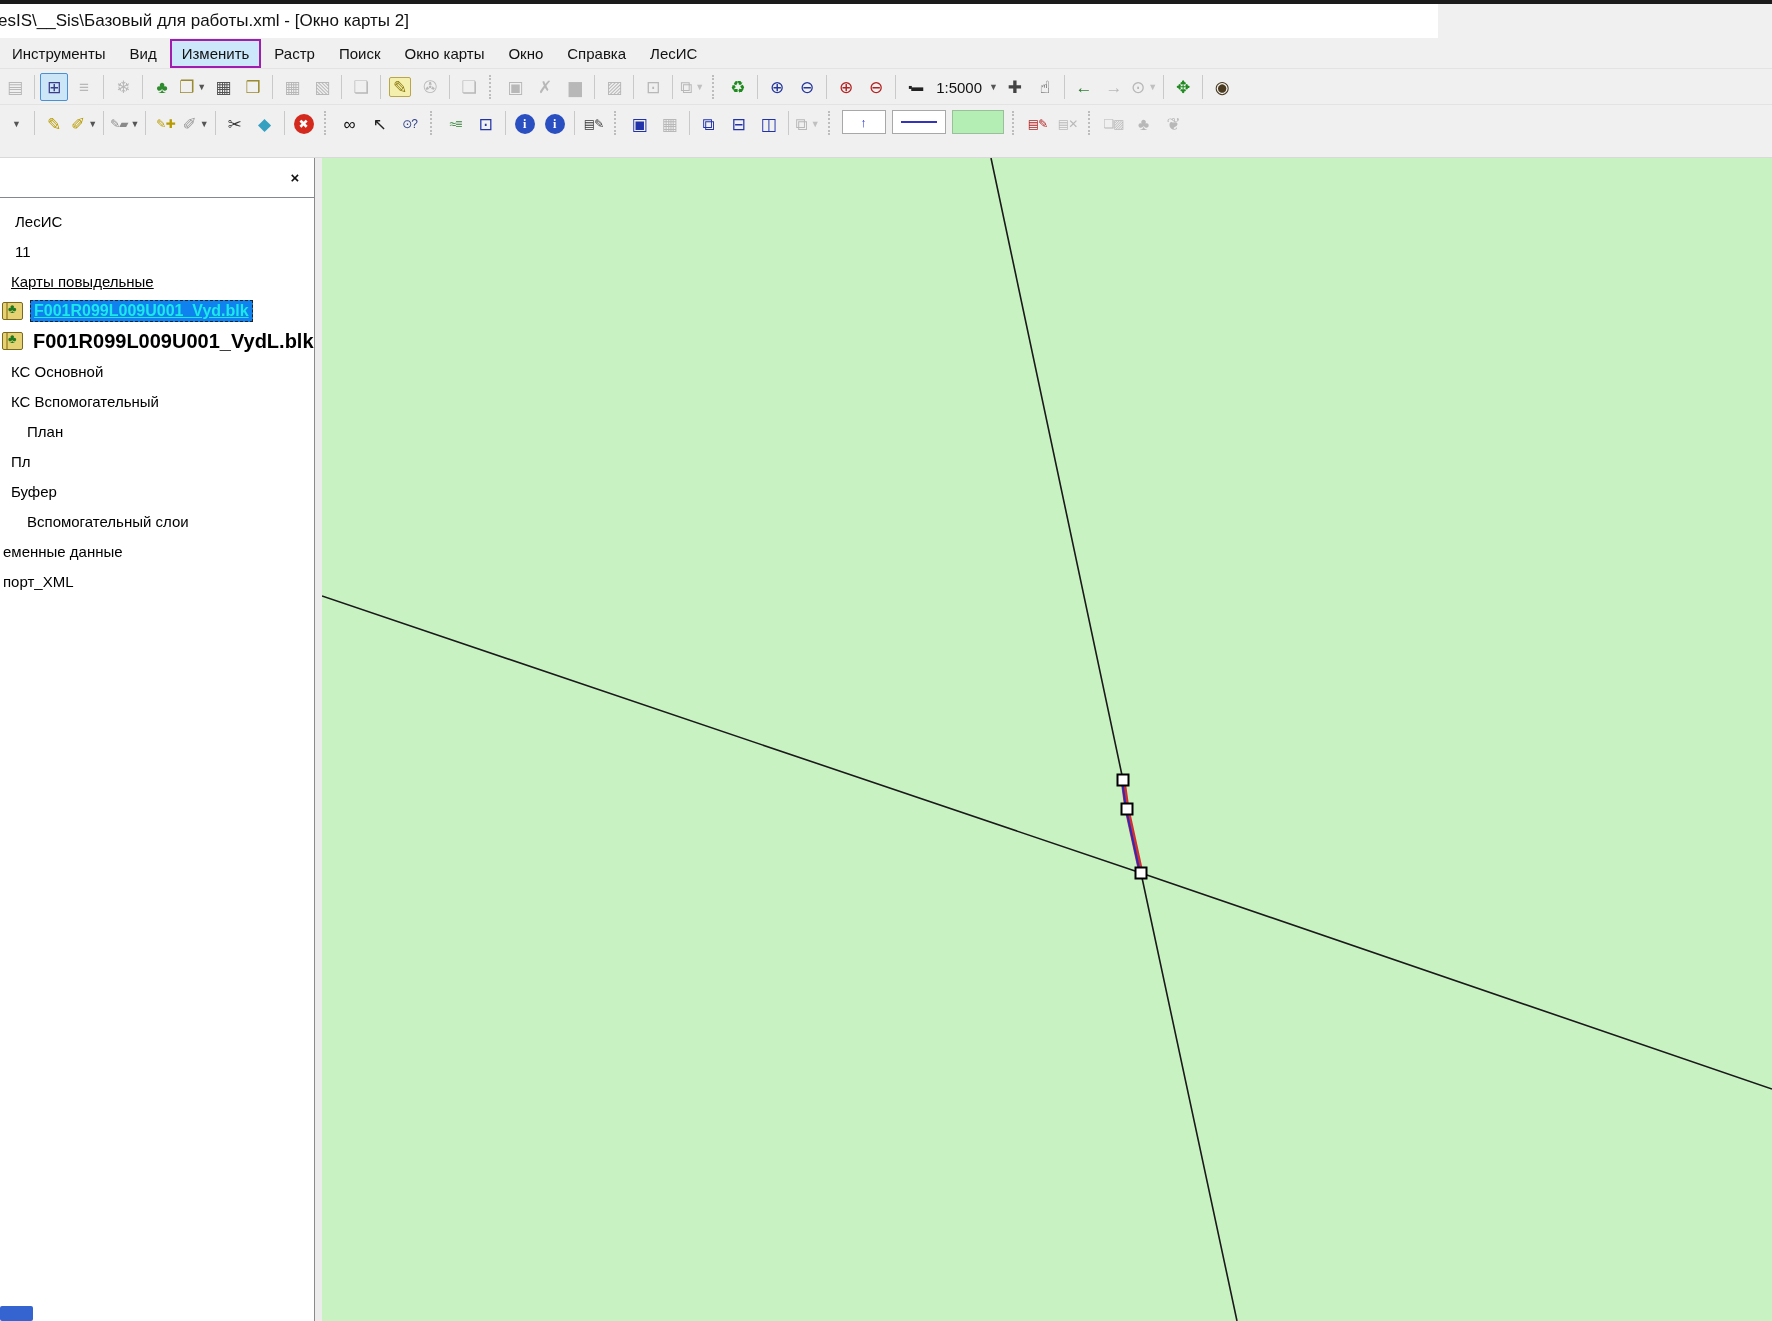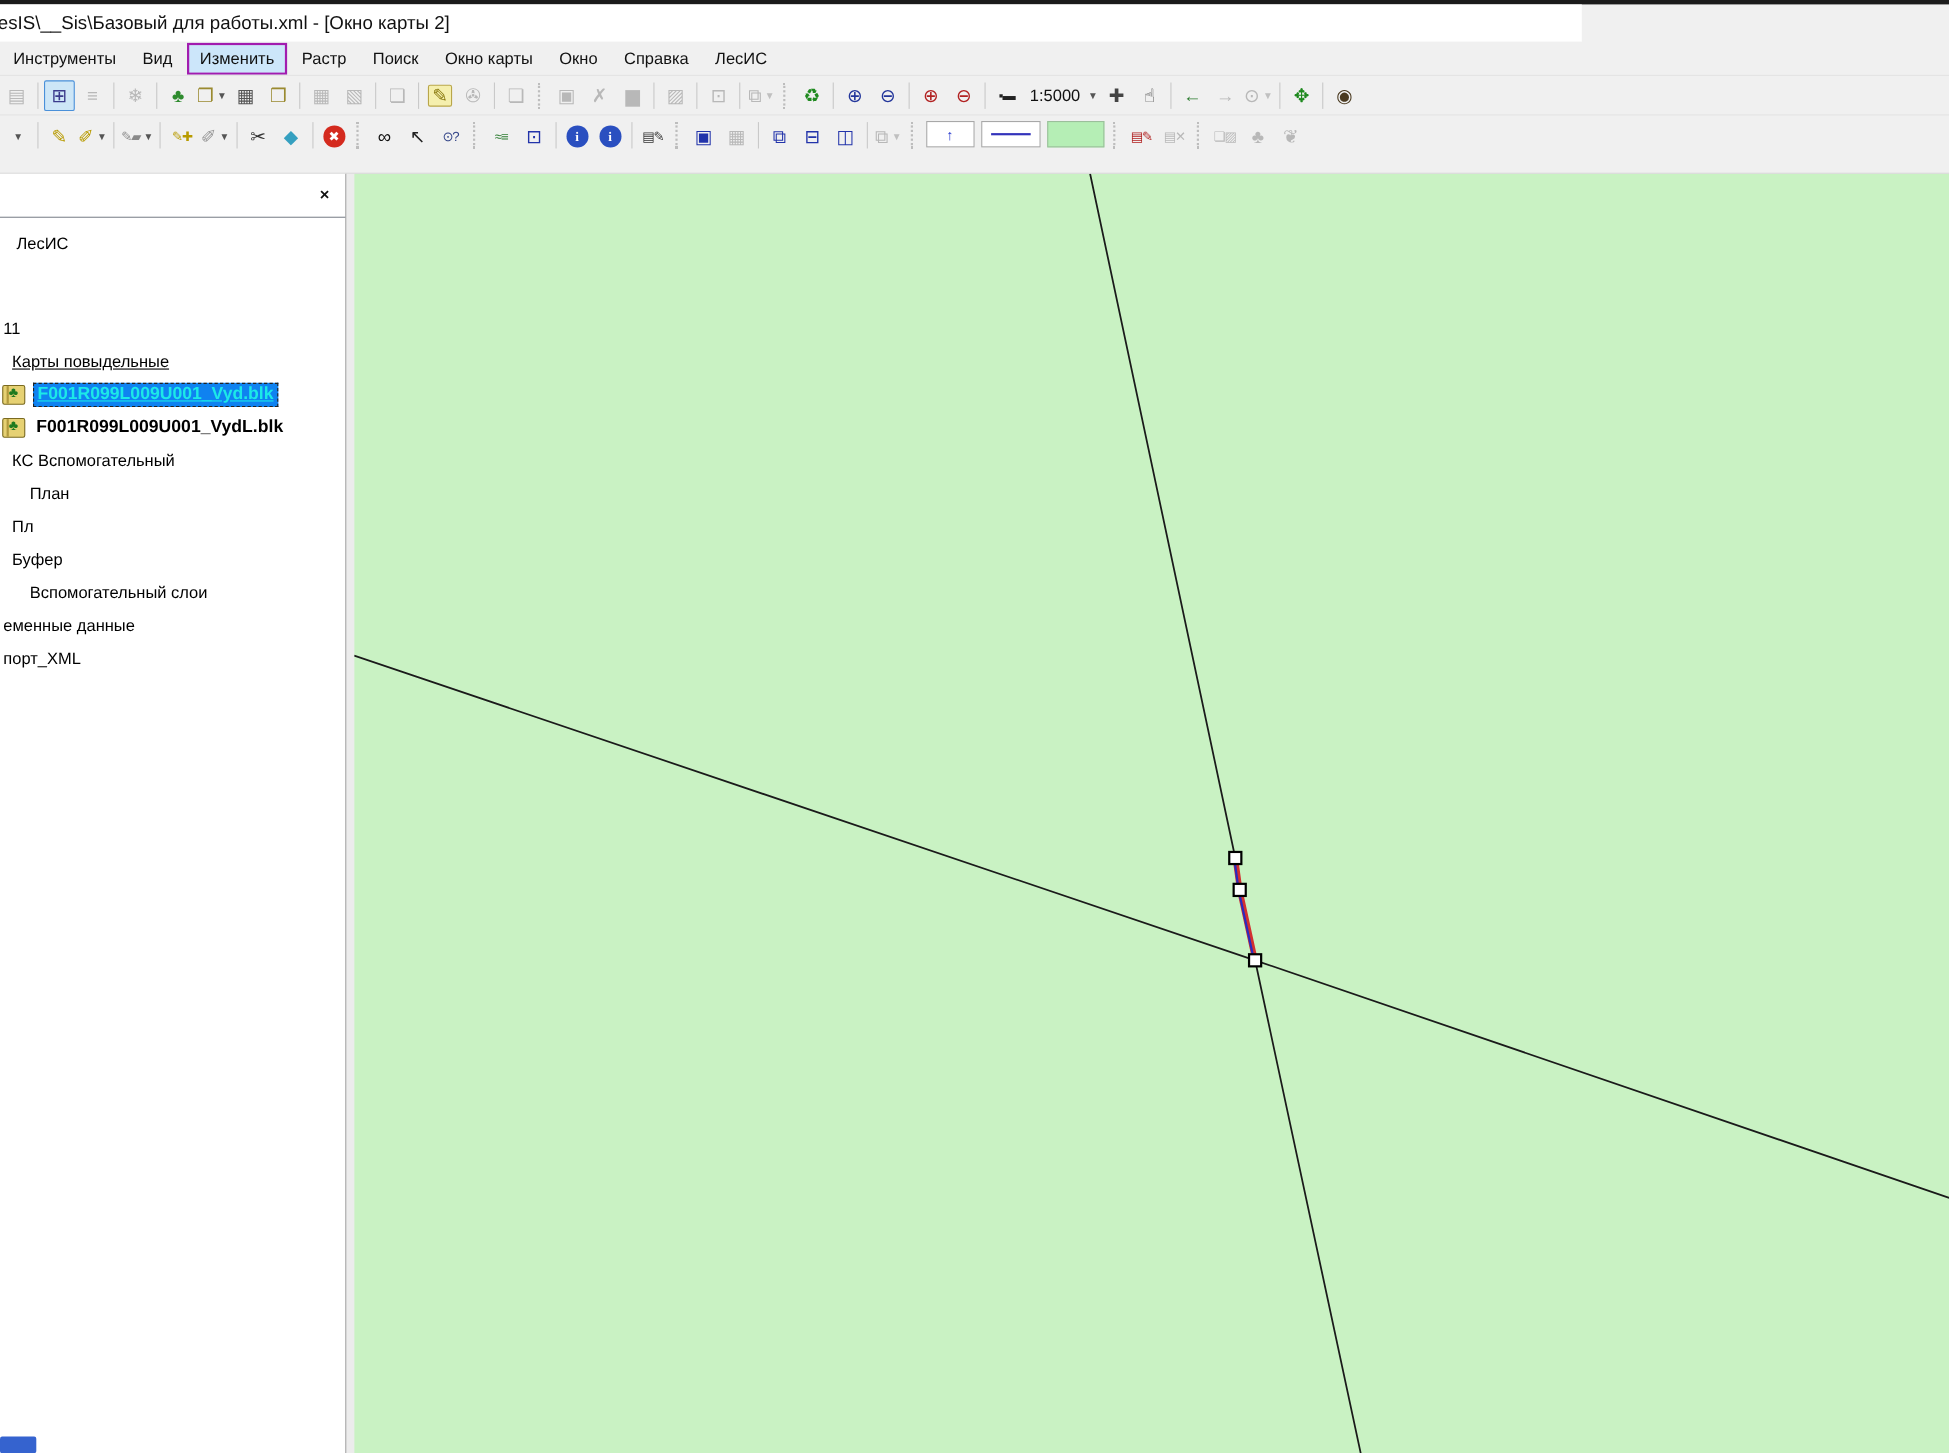--- a/index.html
+++ b/index.html
@@ -54,21 +54,21 @@
   .panel-header{position:relative;height:39px;}
   .panel-close{position:absolute;right:10px;top:10px;width:18px;height:18px;font-size:15px;
     font-weight:bold;color:#111;display:flex;align-items:center;justify-content:center;cursor:default;}
   .tree{border-top:1px solid #828790;padding-top:8px;font-size:15px;color:#000;overflow:hidden;}
   .tree-row{height:30px;display:flex;align-items:center;white-space:nowrap;}
   .tree-row .blk-icon{position:relative;width:19px;height:16px;background:#e6d173;
     border:1px solid #7a6a20;border-radius:2px;margin-right:7px;flex:none;}
   .tree-row .blk-icon:before{content:"";position:absolute;left:3px;top:0;bottom:0;width:2px;background:#b29a3e;}
   .tree-row .blk-icon .tree-glyph{position:absolute;left:5px;top:-2px;font-size:13px;color:#1f7a1f;}
   .tree-label{padding:1px 3px;}
-  .tree-label.bold{font-weight:bold;font-size:16px;}
+  .tree-label.bold{font-weight:bold;font-size:20px;}
   .tree-label.selected{background:#0f82f0;color:#1ce8e8;text-decoration:underline;
     border:1px dashed #222;font-weight:bold;font-size:16px;}
   .splitter{position:absolute;left:315px;top:158px;width:7px;bottom:0;background:#ececec;}
   
   .map-area{position:absolute;left:322px;top:158px;right:0;bottom:0;}
   .map-area svg{display:block;}
   .taskbar-fragment{position:absolute;left:0;bottom:0;width:33px;height:15px;background:#3563cf;border-radius:2px;}
 </style>
 </head>
 <body>
@@ -334,37 +334,40 @@
   </div>
 
 <div class="left-panel">
   <div class="panel-header">
     <div class="panel-close">×</div>
   </div>
   <div class="tree" id="layer-tree">
       <div class="tree-row" style="padding-left: 12px;">
         <span class="tree-label">ЛесИС</span>
       </div>
-      <div class="tree-row" style="padding-left: 0; margin-top: 48px;">
+      <div class="tree-row" style="padding-left: 12px;">
         <span class="tree-label">11</span>
       </div>
       <div class="tree-row" style="padding-left: 8px; text-decoration: underline;">
         <span class="tree-label">Карты повыдельные</span>
       </div>
       <div class="tree-row" style="padding-left: 2px;">
         <span class="blk-icon">
           <span class="tree-glyph">♣</span>
         </span>
         <span class="tree-label selected">F001R099L009U001_Vyd.blk</span>
       </div>
       <div class="tree-row" style="padding-left: 2px;">
         <span class="blk-icon">
           <span class="tree-glyph">♣</span>
         </span>
         <span class="tree-label bold">F001R099L009U001_VydL.blk</span>
+      </div>
+      <div class="tree-row" style="padding-left: 8px;">
+        <span class="tree-label">КС Основной</span>
       </div>
       <div class="tree-row" style="padding-left: 8px;">
         <span class="tree-label">КС Вспомогательный</span>
       </div>
       <div class="tree-row" style="padding-left: 24px;">
         <span class="tree-label">План</span>
       </div>
       <div class="tree-row" style="padding-left: 8px;">
         <span class="tree-label">Пл</span>
       </div>

